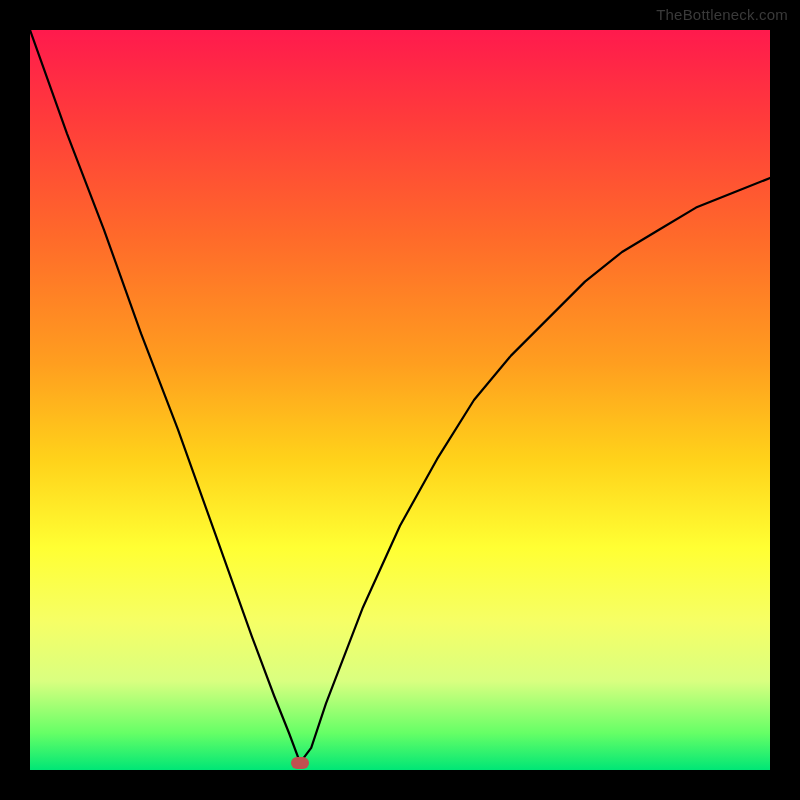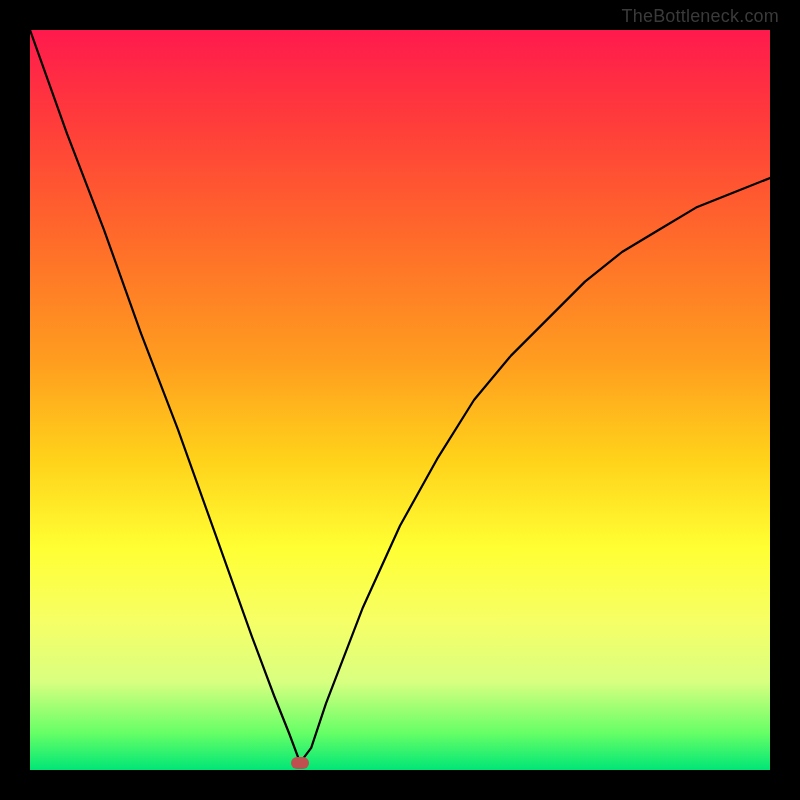--- a/index.html
+++ b/index.html
@@ -31,23 +31,23 @@
   .curve-svg {
     position: absolute;
     left: 0;
     top: 0;
     width: 740px;
     height: 740px;
   }
   .watermark {
     position: absolute;
     top: 6px;
-    right: 21px;
+    right: 12px;
     font-family: Arial, Helvetica, sans-serif;
-    font-size: 18px;
+    font-size: 15px;
     color: #3a3a3a;
     font-weight: 500;
     letter-spacing: 0.2px;
   }
   .marker {
     position: absolute;
     width: 18px;
     height: 12px;
     border-radius: 6px;
     transform: translate(-50%, -50%);

